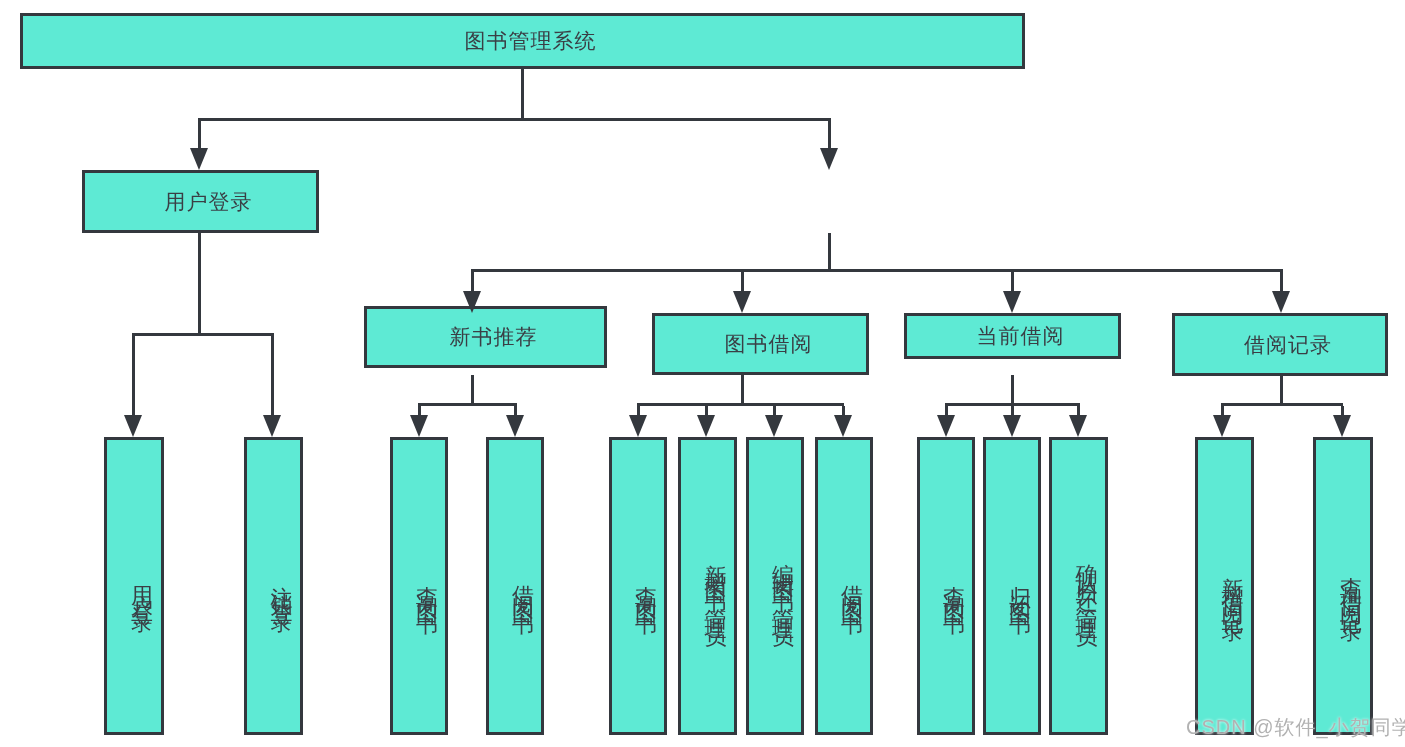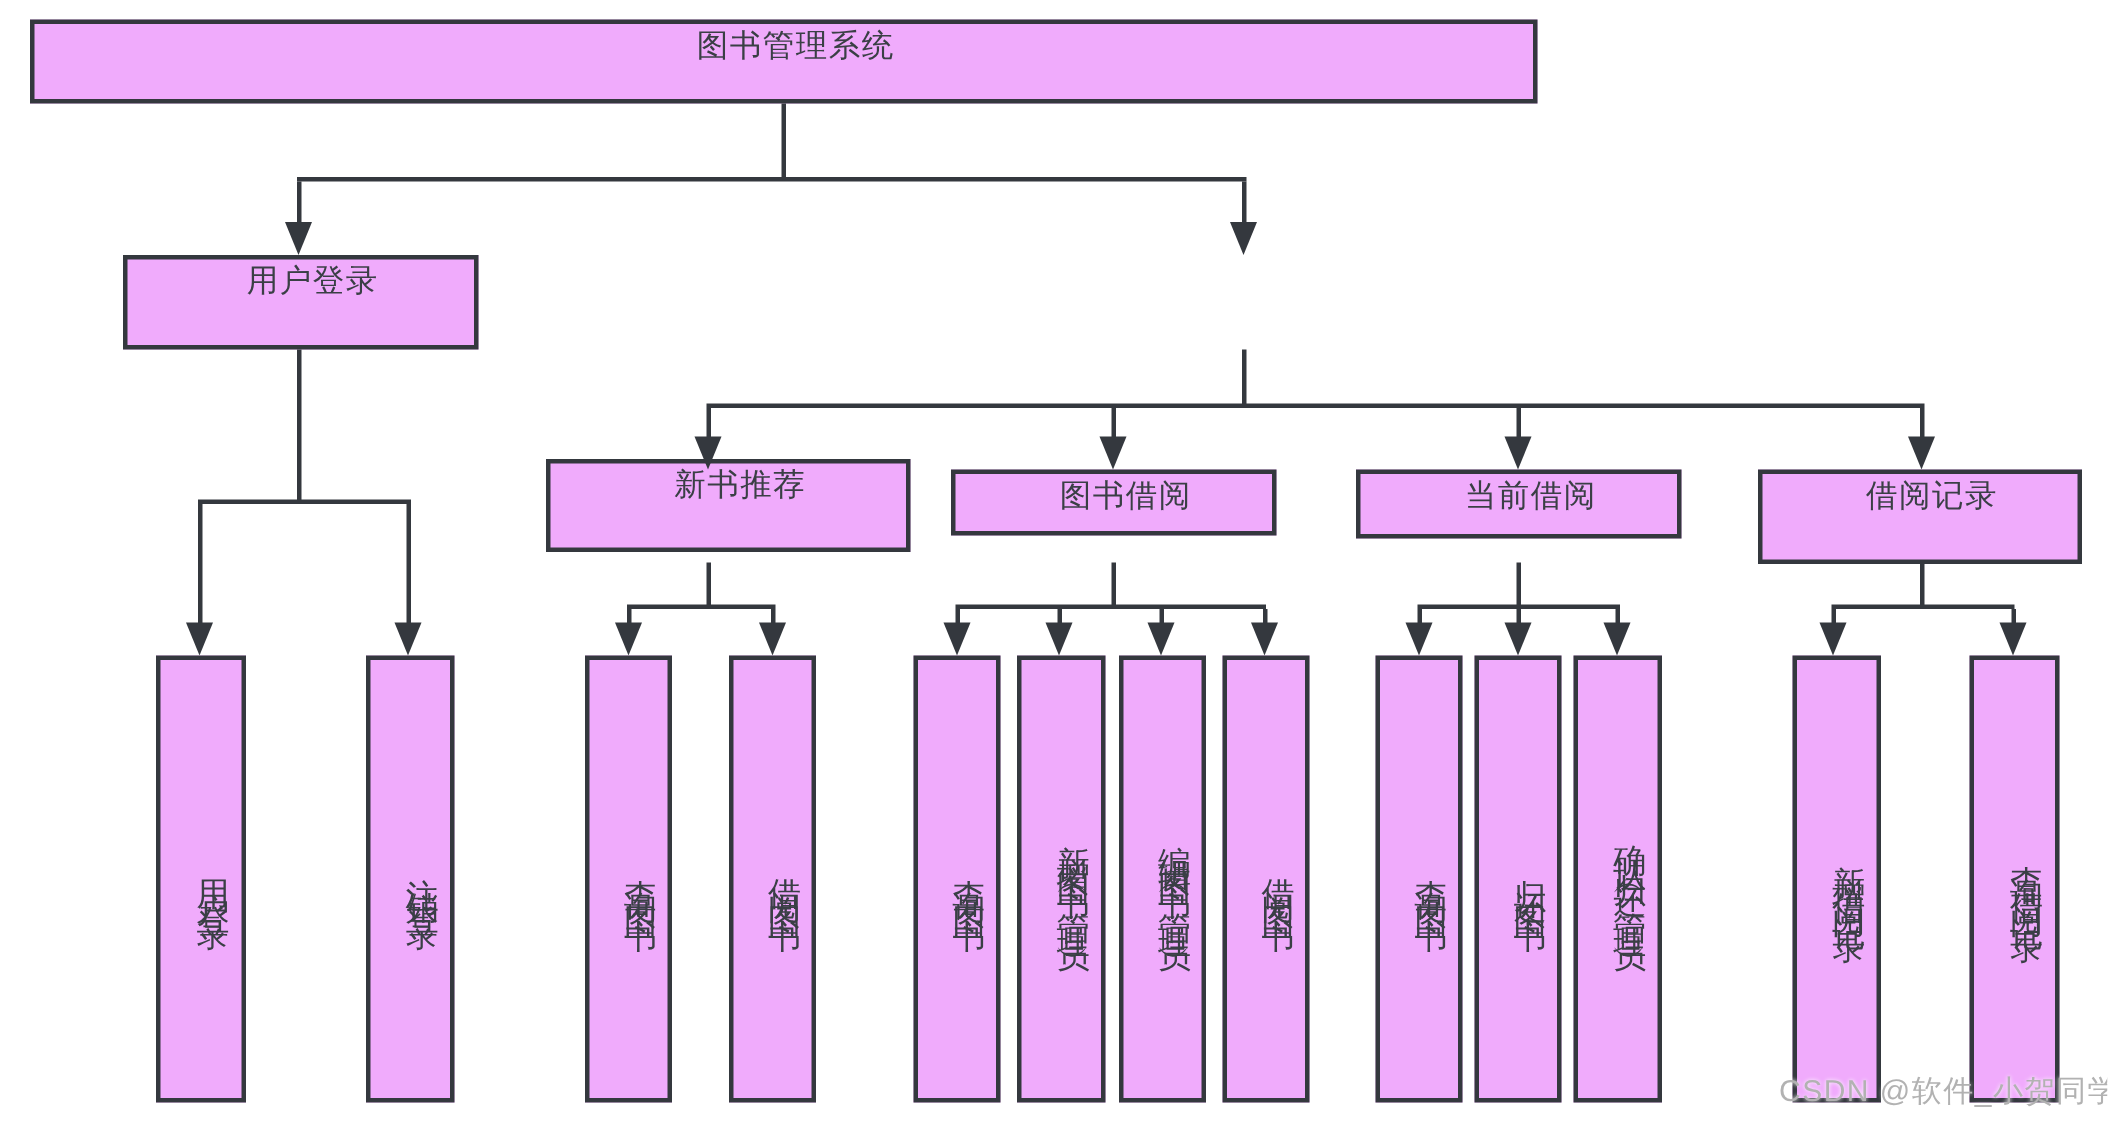--- a/index.html
+++ b/index.html
@@ -1,22 +1,22 @@
 <!DOCTYPE html>
 <html><head>
 <meta charset="utf-8">
 <style>
   html,body{margin:0;padding:0;background:#ffffff;}
   .canvas{
     position:relative;width:1405px;height:747px;background:#ffffff;overflow:hidden;
     font-family:"Liberation Sans", sans-serif;color:#3a3f45;
   }
   .box{
-    position:absolute;box-sizing:border-box;border:3px solid #34383e;background:#f0abfc;
-    display:flex;justify-content:center;text-align:center;padding-left:16px;
+    position:absolute;box-sizing:border-box;border:3px solid #34383e;background:#5eead4;
+    display:flex;align-items:center;justify-content:center;text-align:center;padding-left:16px;
   }
   .hbox{font-size:21px;letter-spacing:1px;}
   .root{left:20px;top:13px;width:1005px;height:56px;}
   .leaf{top:437px;height:298px;}
   .vtext{
     writing-mode:vertical-rl;text-orientation:mixed;
     font-size:22px;letter-spacing:9px;line-height:1;
   }
   .vline{position:absolute;width:3px;background:#34383e;}
   .hline{position:absolute;height:3px;background:#34383e;}
@@ -39,21 +39,21 @@
     <span>图书管理系统</span>
   </div>
 
   <div class="box hbox" style="left:82px;top:170px;width:237px;height:63px">
     <span>用户登录</span>
   </div>
 
   <div class="box hbox" style="left:364px;top:306px;width:243px;height:62px">
     <span>新书推荐</span>
   </div>
-  <div class="box hbox" style="left:634px;top:313px;width:217px;height:44px">
+  <div class="box hbox" style="left:652px;top:313px;width:217px;height:62px">
     <span>图书借阅</span>
   </div>
   <div class="box hbox" style="left:904px;top:313px;width:217px;height:46px">
     <span>当前借阅</span>
   </div>
   <div class="box hbox" style="left:1172px;top:313px;width:216px;height:63px">
     <span>借阅记录</span>
   </div>
 
   <div class="box leaf" style="left:104px;width:60px">

